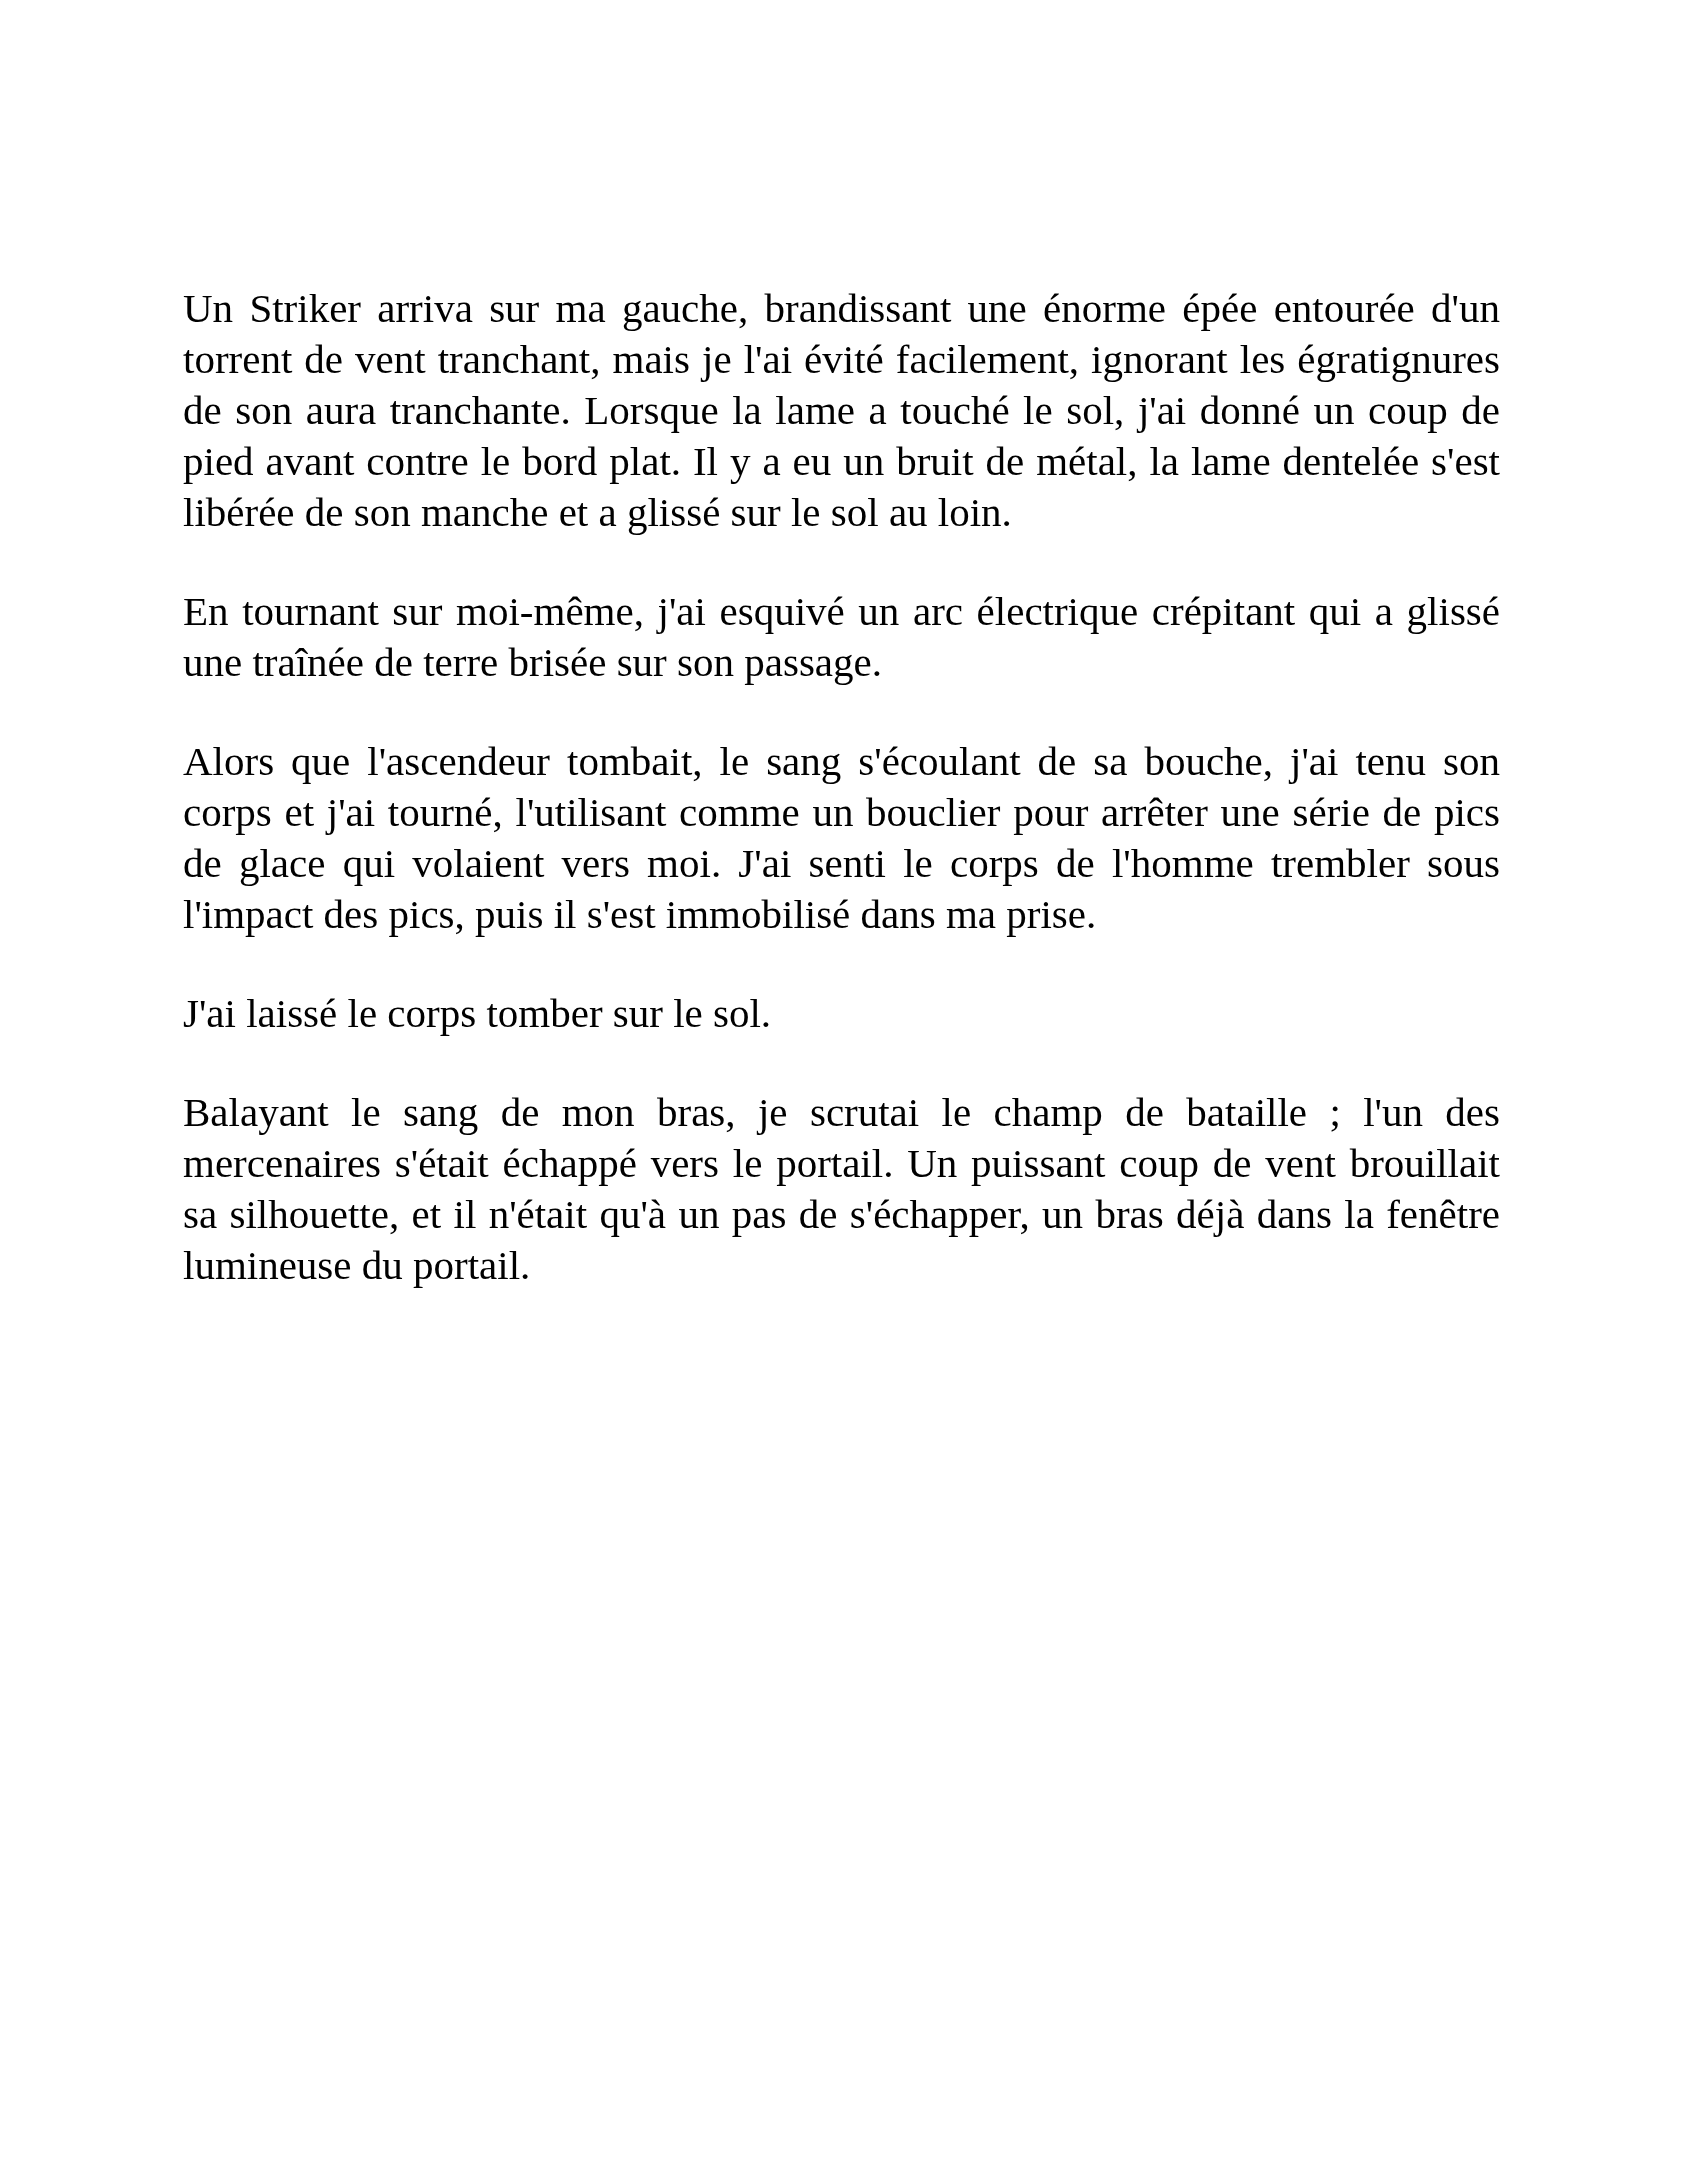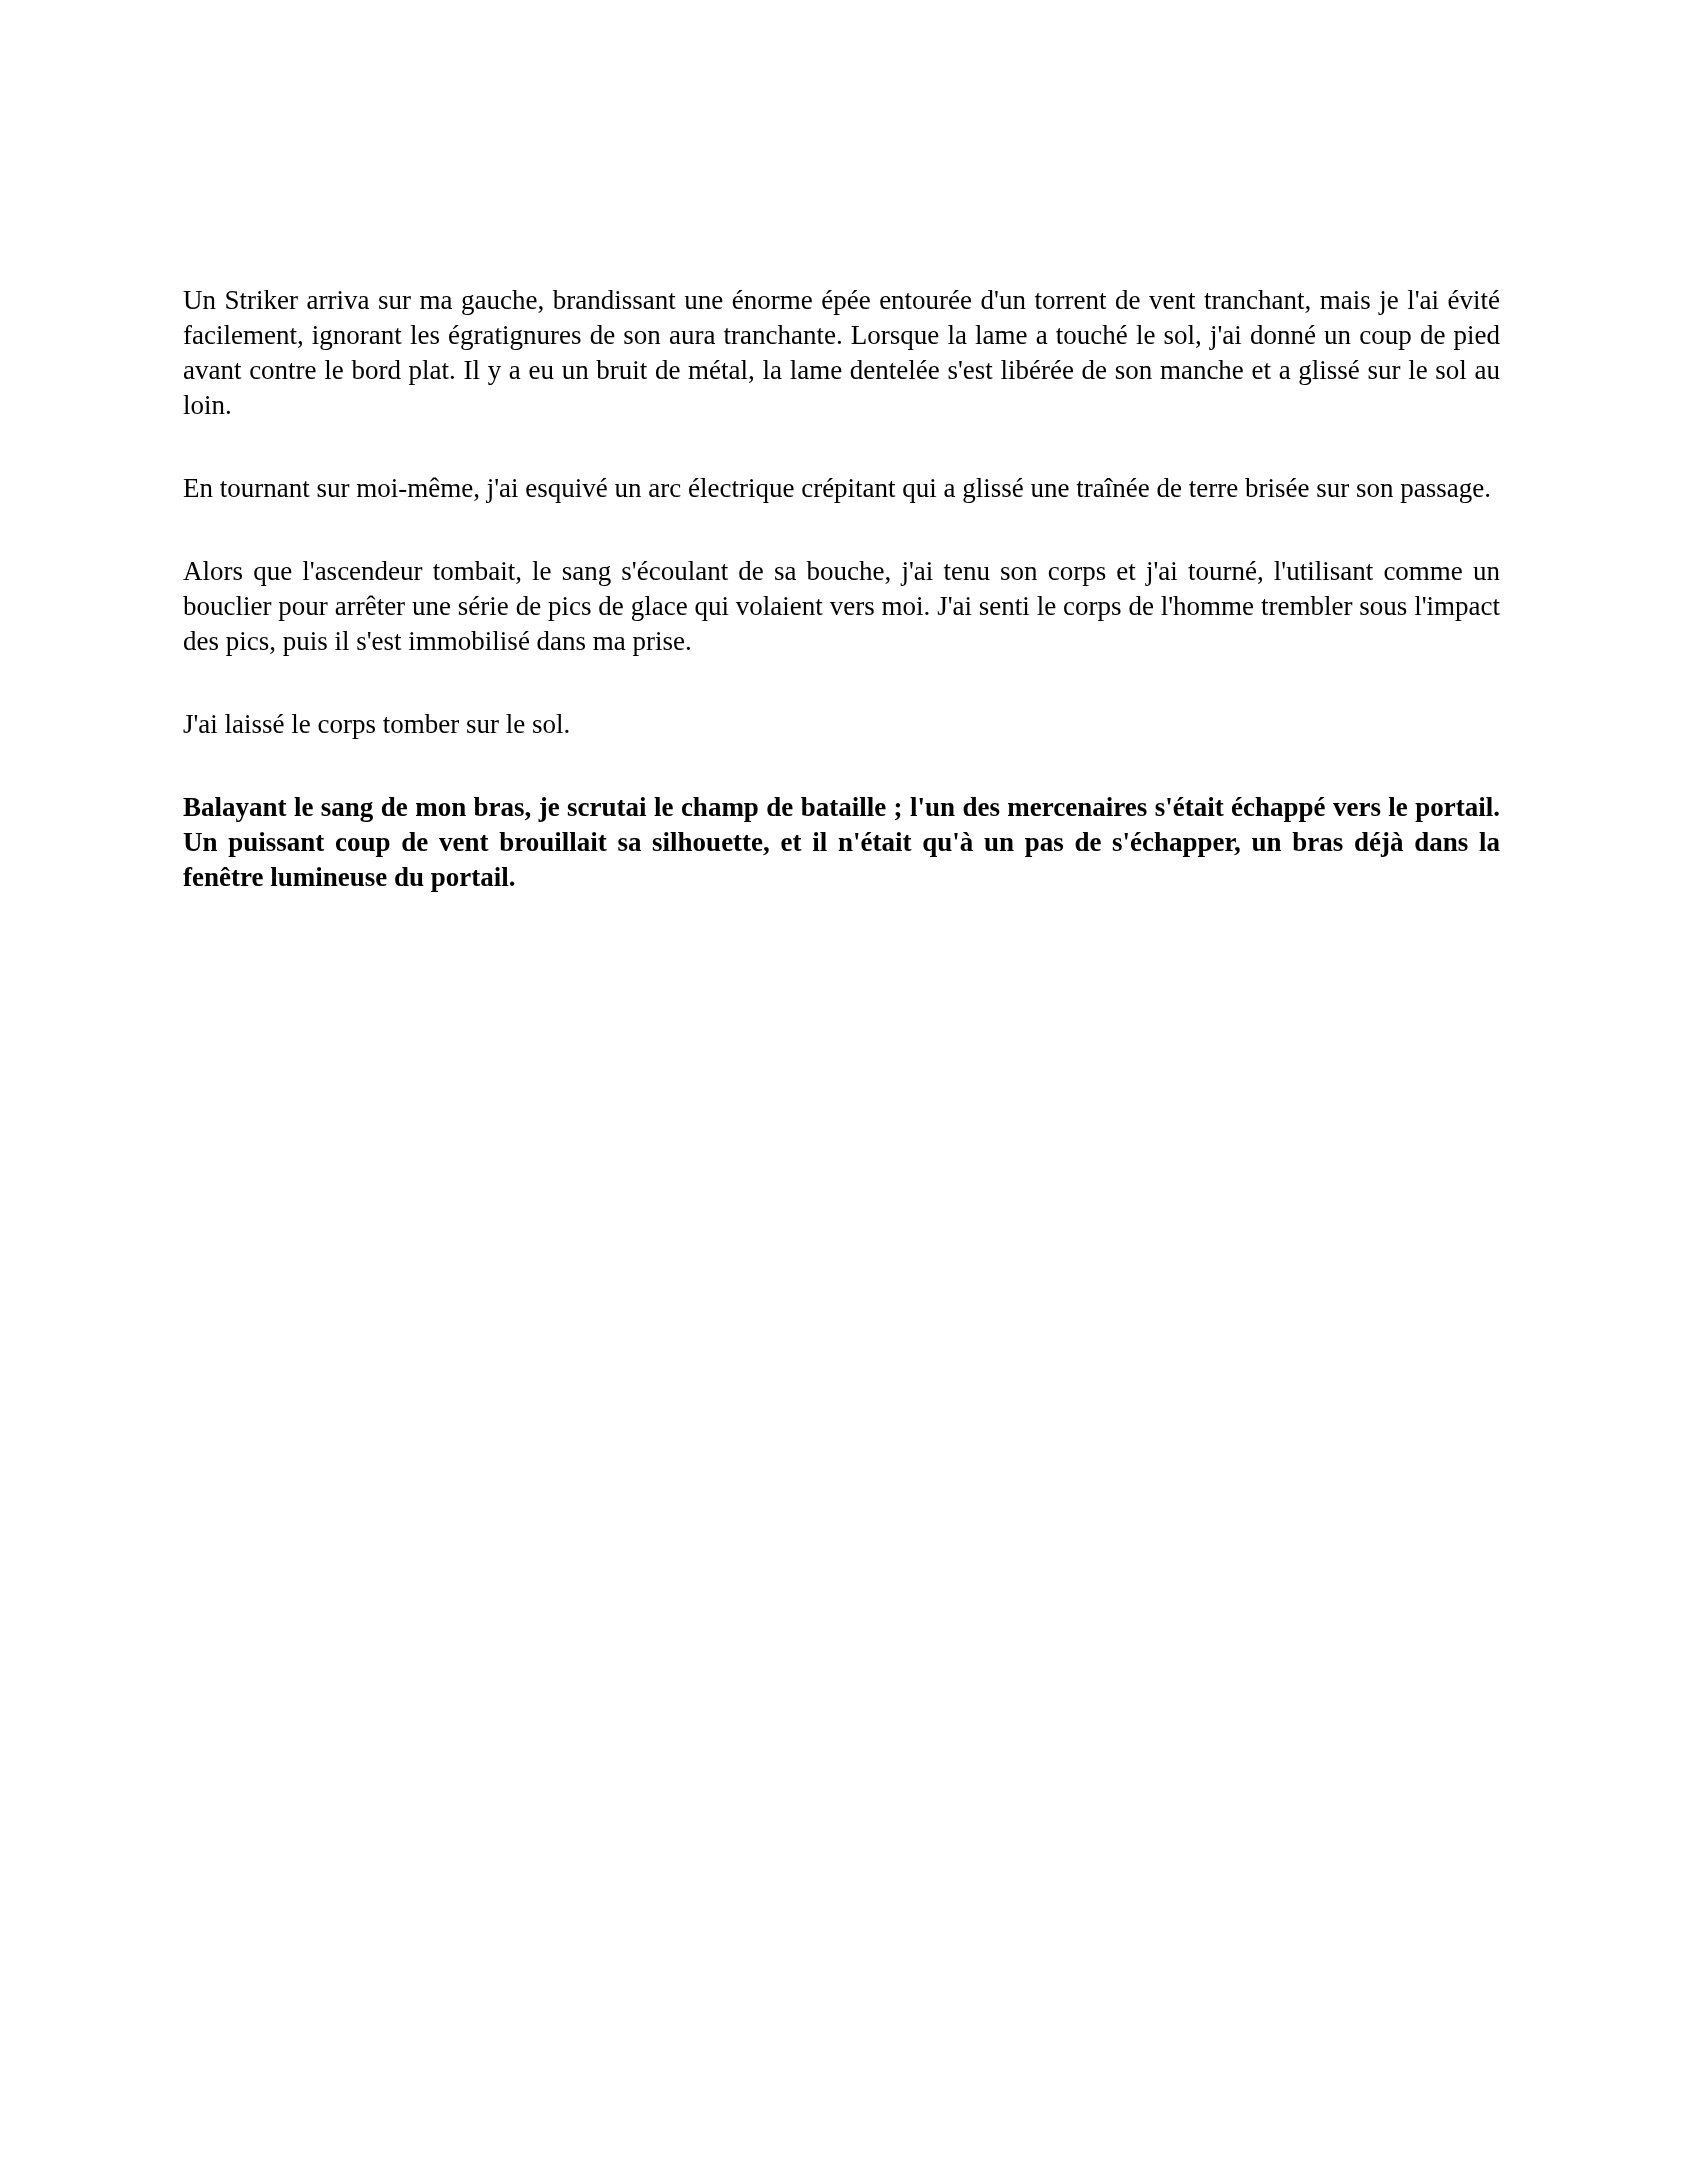--- a/index.html
+++ b/index.html
@@ -12,32 +12,31 @@
     background: #ffffff;
     position: relative;
     overflow: hidden;
   }
   .text-column {
     position: absolute;
     left: 183px;
     top: 283px;
     width: 1317px;
     font-family: "Liberation Serif", "DejaVu Serif", serif;
-    font-size: 27px;
-    line-height: 35px;
+    font-size: 41px;
+    line-height: 51px;
     color: #000000;
     text-align: justify;
   }
   .text-column p {
     margin: 0 0 48px 0;
     padding: 0;
   }
   .text-column p:last-child {
     margin-bottom: 0;
-    font-weight: bold;
   }
 </style>
 </head>
 <body>
 
 <main class="text-column">
     <p>Un Striker arriva sur ma gauche, brandissant une énorme épée entourée d'un torrent de vent tranchant, mais je l'ai évité facilement, ignorant les égratignures de son aura tranchante. Lorsque la lame a touché le sol, j'ai donné un coup de pied avant contre le bord plat. Il y a eu un bruit de métal, la lame dentelée s'est libérée de son manche et a glissé sur le sol au loin.</p>
     <p>En tournant sur moi-même, j'ai esquivé un arc électrique crépitant qui a glissé une traînée de terre brisée sur son passage.</p>
     <p>Alors que l'ascendeur tombait, le sang s'écoulant de sa bouche, j'ai tenu son corps et j'ai tourné, l'utilisant comme un bouclier pour arrêter une série de pics de glace qui volaient vers moi. J'ai senti le corps de l'homme trembler sous l'impact des pics, puis il s'est immobilisé dans ma prise.</p>
     <p>J'ai laissé le corps tomber sur le sol.</p>

